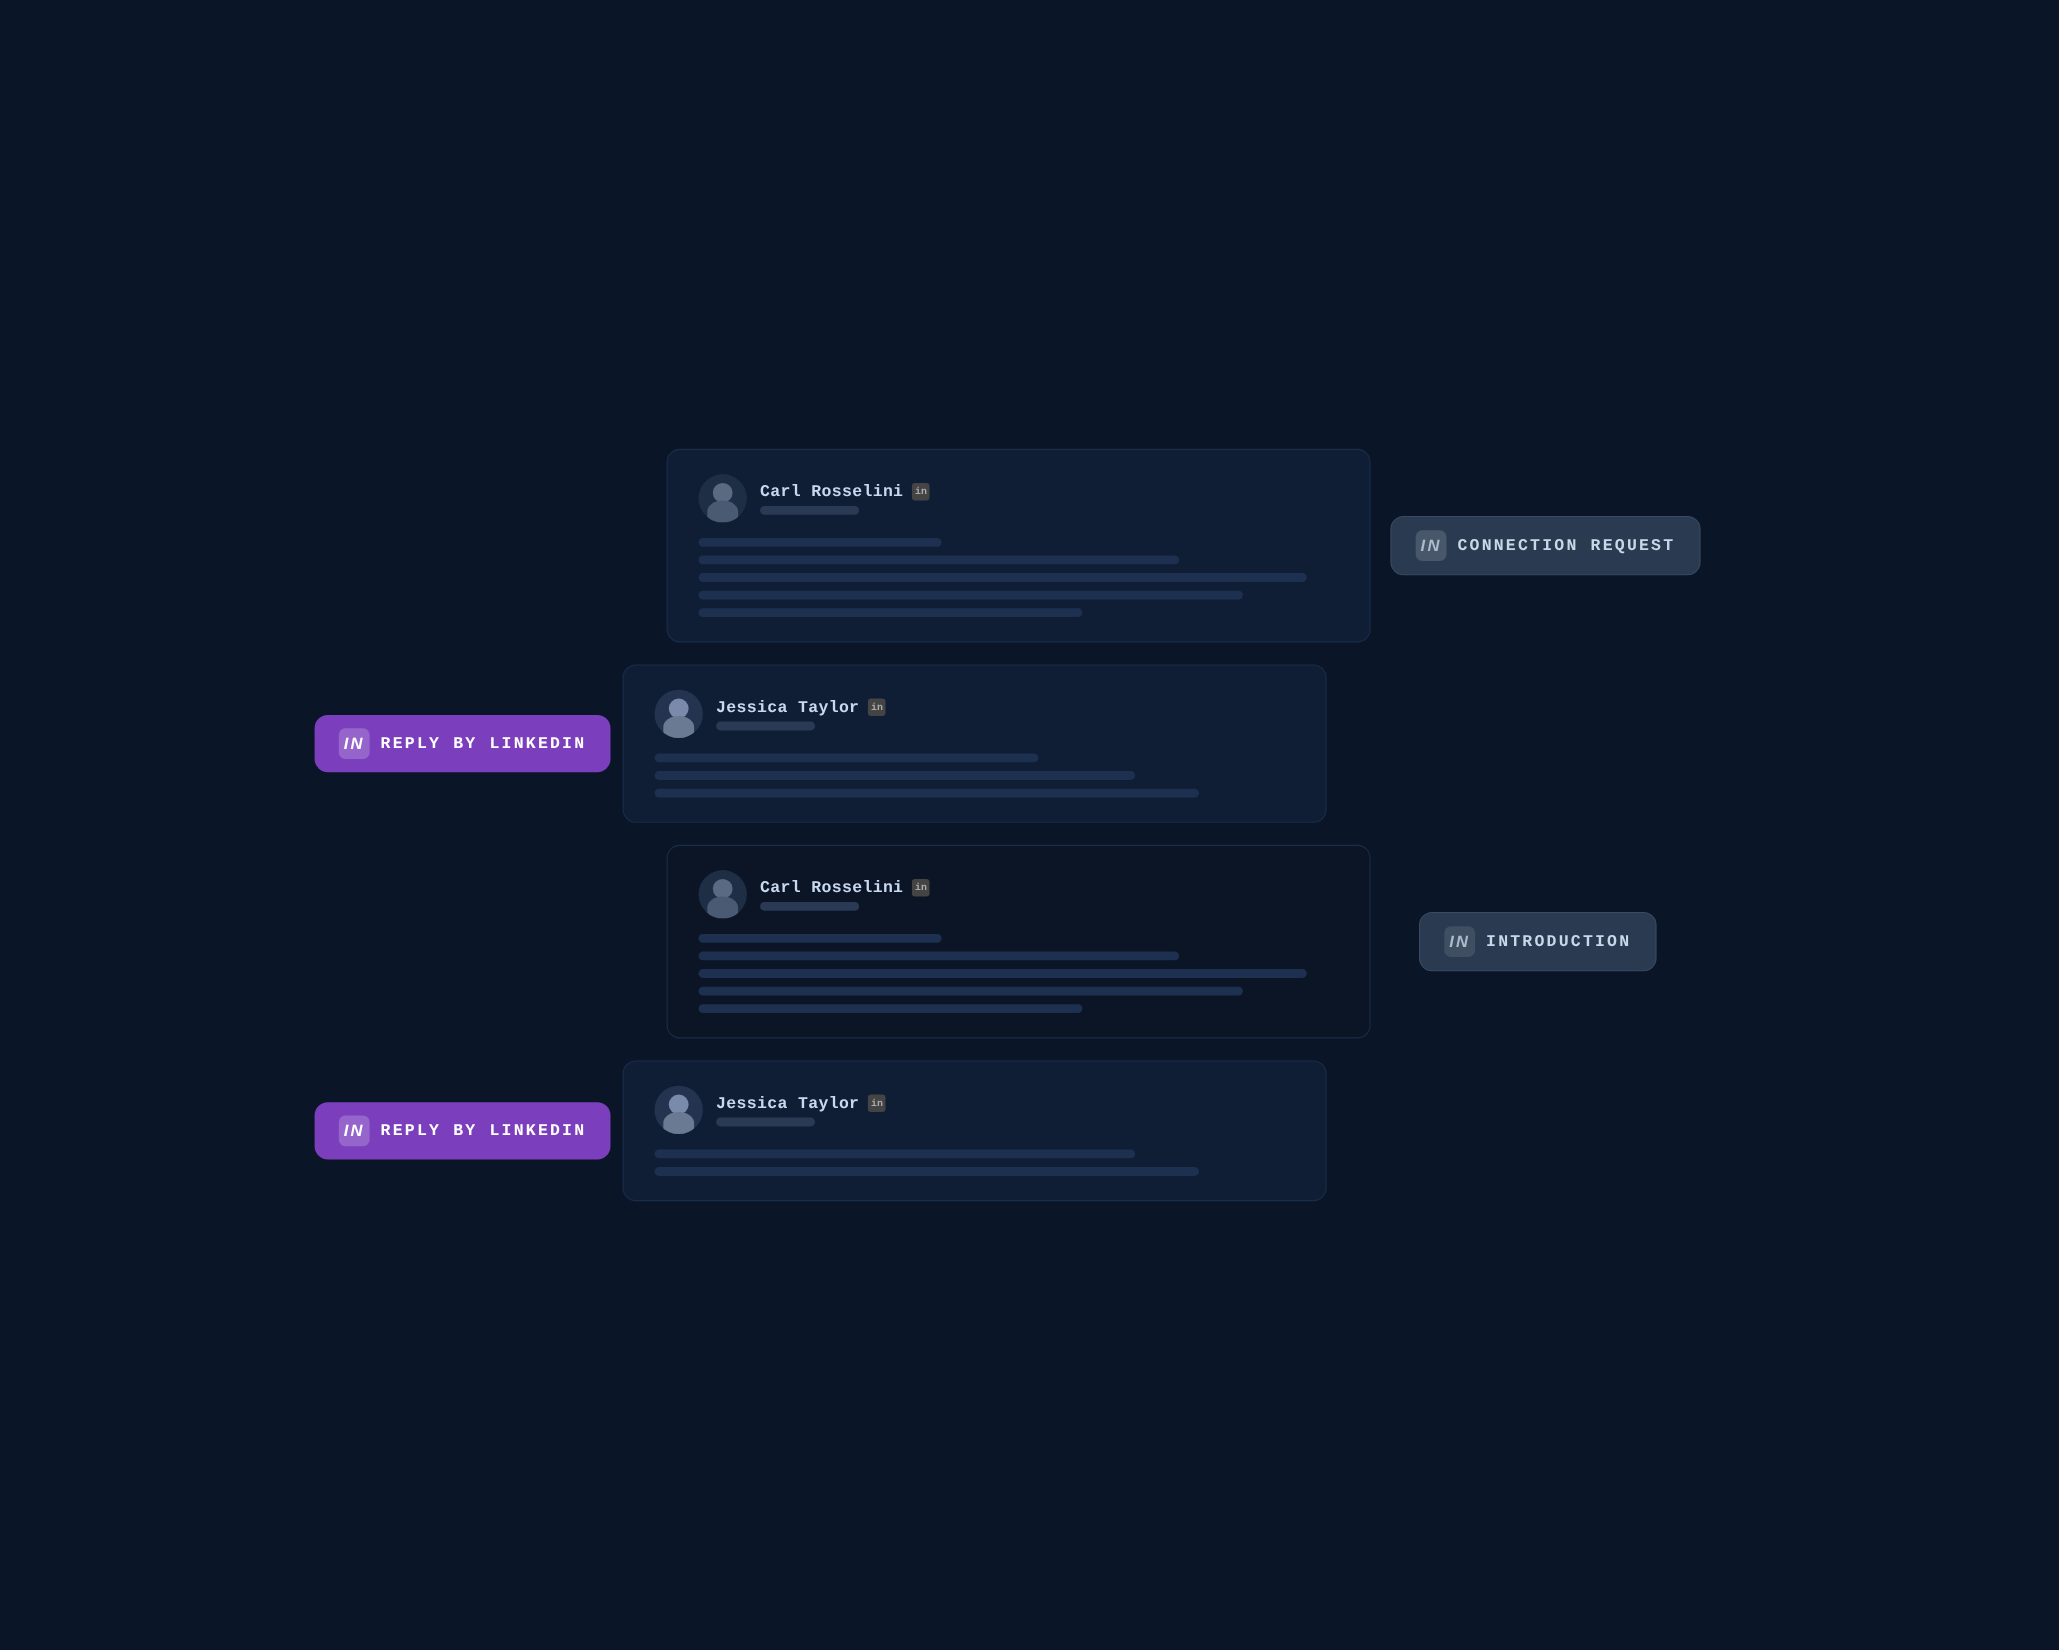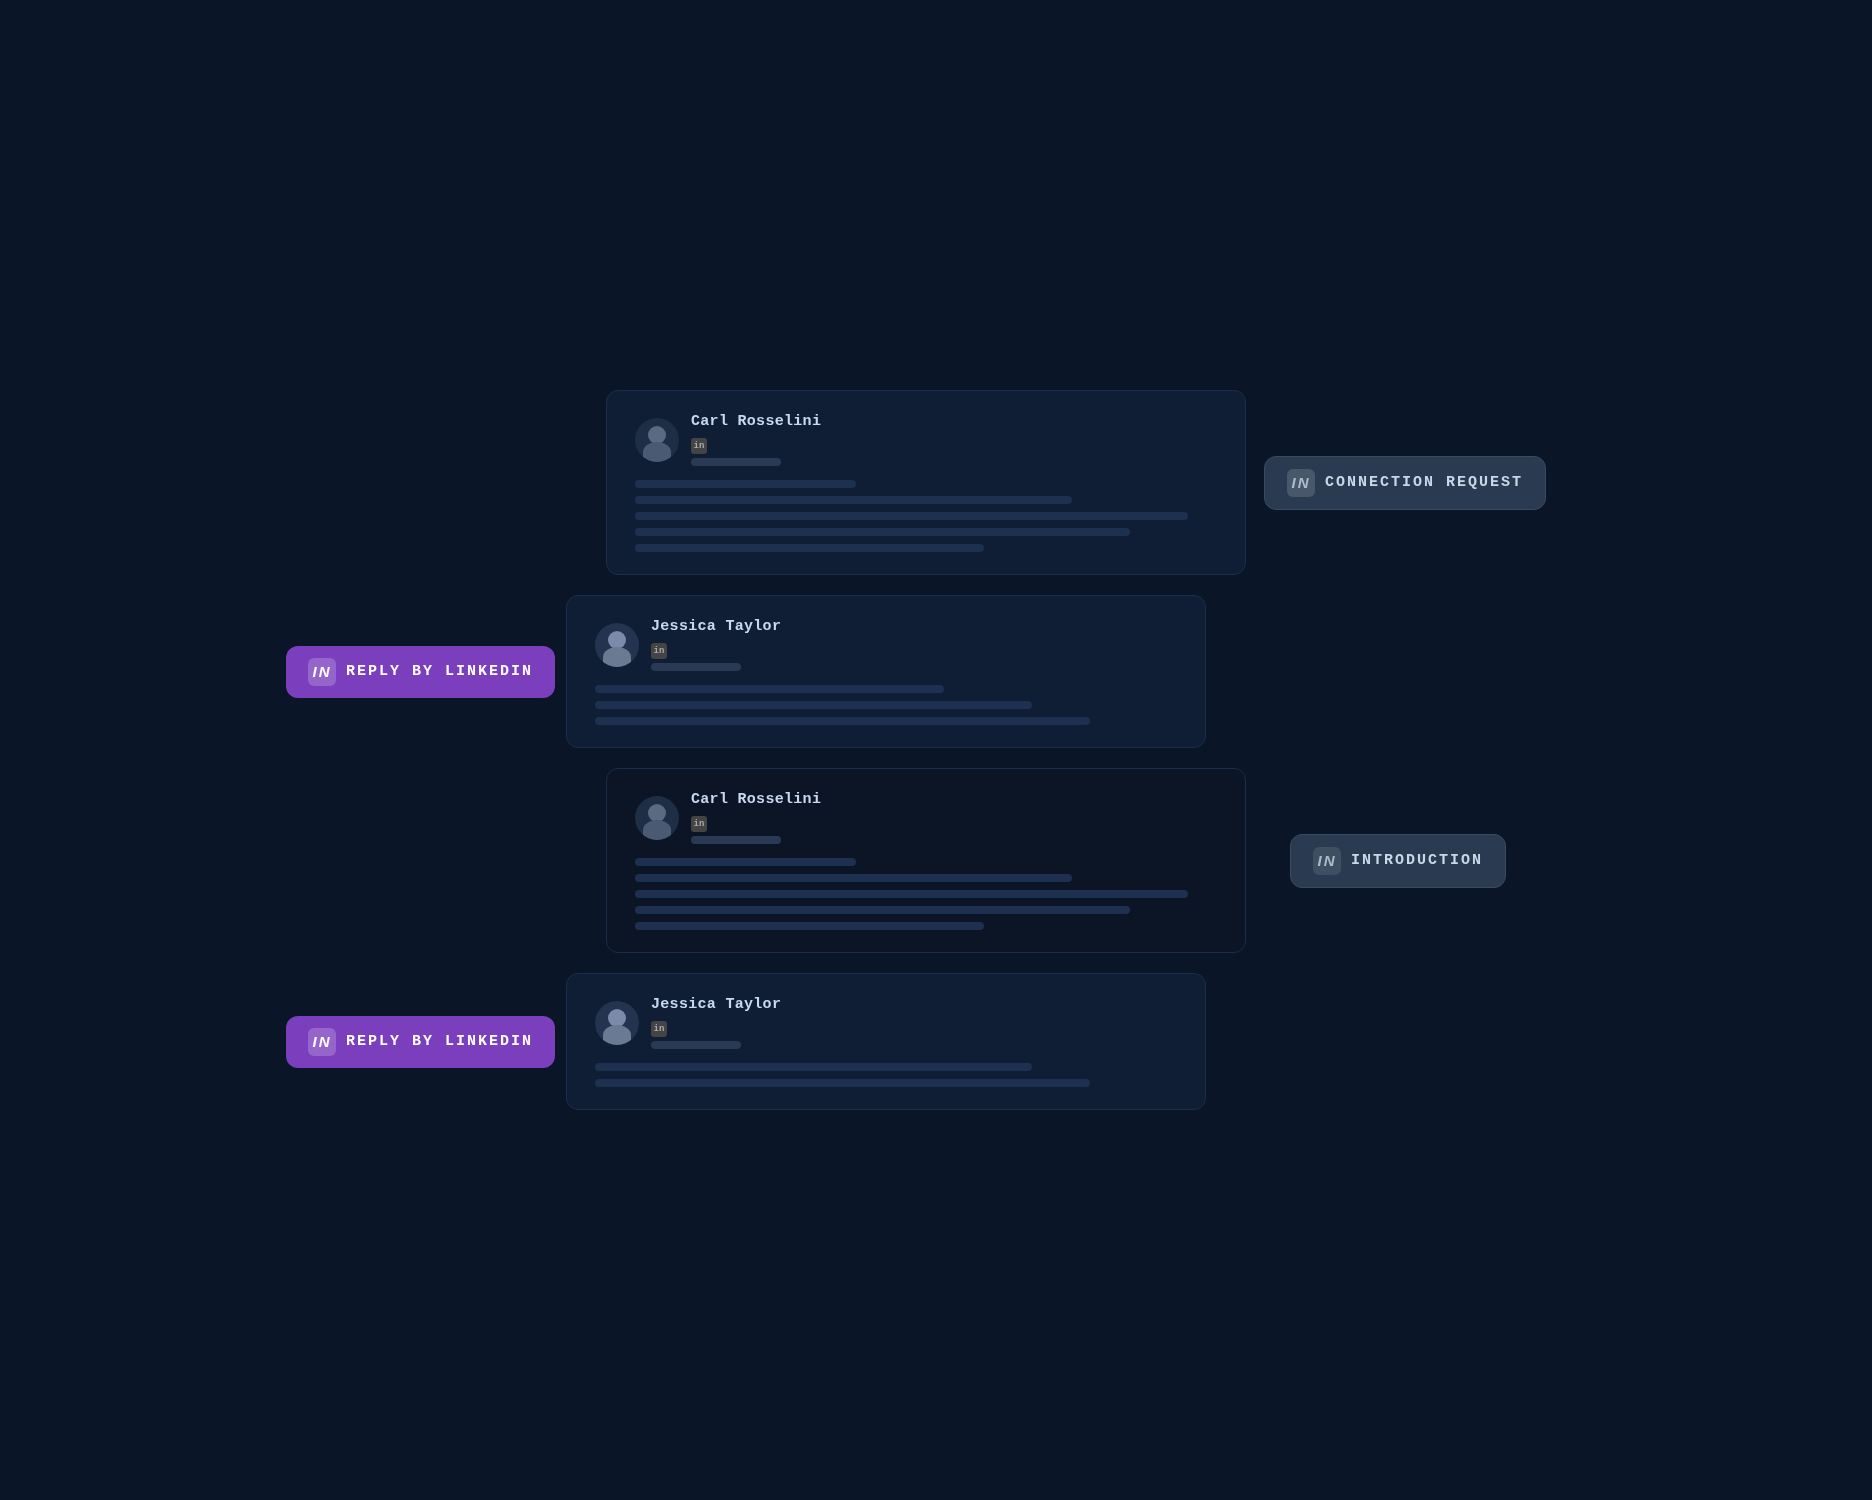--- a/index.html
+++ b/index.html
@@ -45,23 +45,22 @@
     }
 
     .header-info {
       display: flex;
       flex-direction: column;
       gap: 4px;
     }
 
     .name-row {
       display: flex;
-      align-items: flex-start;
+      align-items: center;
       gap: 8px;
-      flex-direction: column;
     }
 
     .person-name {
       color: #c8d8f0;
       font-size: 15px;
       font-weight: 600;
       letter-spacing: 0.3px;
     }
 
     .linkedin-small-icon {

